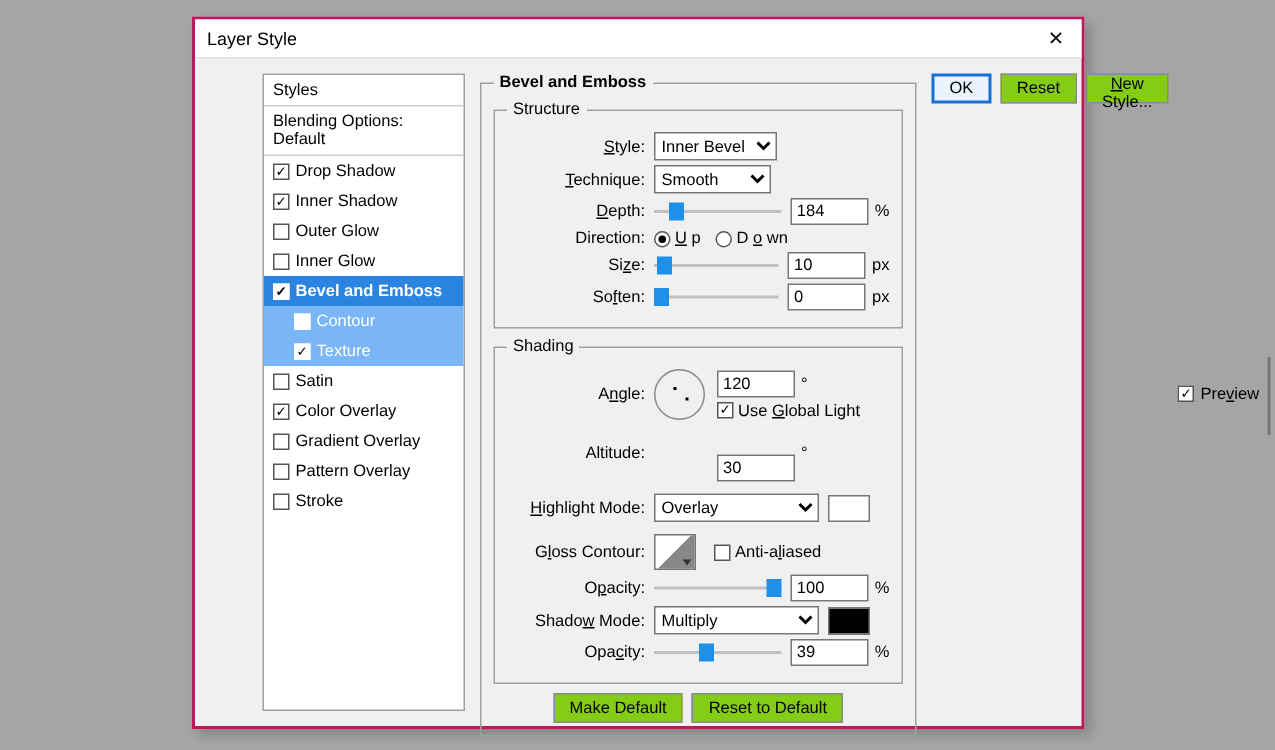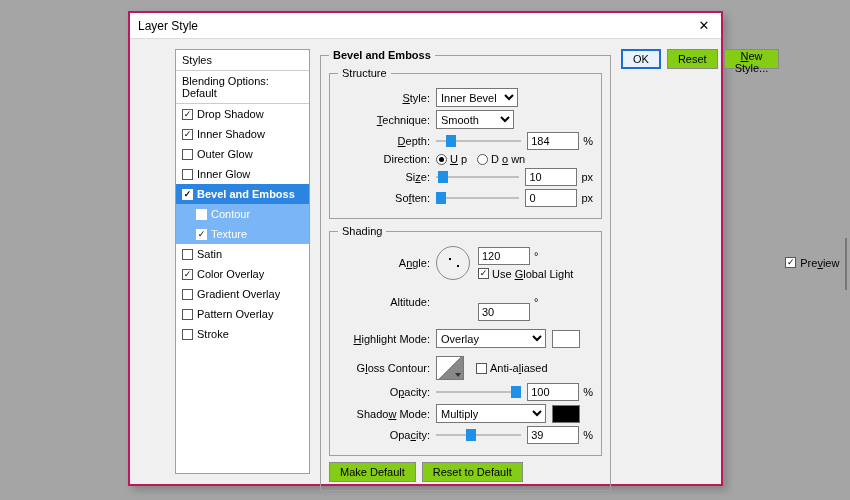--- a/index.html
+++ b/index.html
@@ -39,21 +39,21 @@
 .contour-thumb::after { content: ""; position: absolute; right: 2px; bottom: 2px; border-left: 3px solid transparent; border-right: 3px solid transparent; border-top: 4px solid #333; }
 .swatch { display: inline-block; width: 28px; height: 18px; border: 1px solid #767676; }
 .swatch.white { background: #fff; }
 .swatch.black { background: #000; }
 .btn { height: 20px; font-size: 11px; border: 1px solid #8a8a8a; background: #84cc16; padding: 0 10px; cursor: pointer; }
 .btn.primary { border: 2px solid #1a6fd6; background: #eaf3fd; }
 .right { width: 90px; display: flex; flex-direction: row; gap: 6px; }
 .right .btn { width: 100%; }
 .preview-ck { display: flex; align-items: center; gap: 4px; margin-top: 2px; }
 .preview-thumb { width: 56px; height: 52px; border: 1px solid #767676; background: repeating-linear-gradient(45deg,#888,#888 2px,#ddd 2px,#ddd 4px); margin-top: 4px; align-self: center; }
-.btnrow { display: flex; gap: 6px; margin-top: 0; }
+.btnrow { display: flex; gap: 6px; margin-top: 0; justify-content: center; }
 </style>
 </head>
 <body>
 
 <div class="dialog">
 
   <div class="titlebar">
     <span class="title">Layer Style</span>
     <span class="close">✕</span>
   </div>

